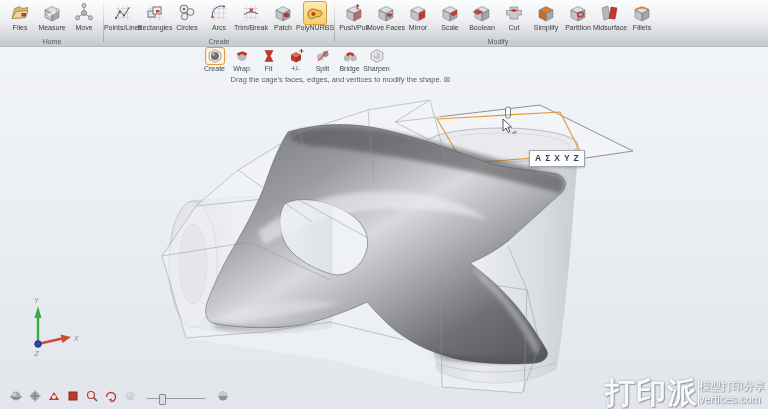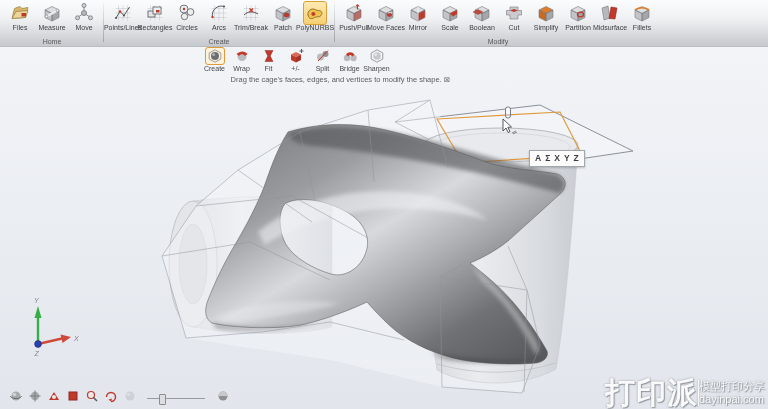--- a/index.html
+++ b/index.html
@@ -560,15 +560,15 @@
           <path d="M2.5 7 A4.5 4.5 0 0 1 11.5 7" fill="#c7c9cc"></path>
         </svg></span>
     </div>
   </div>
 
 <div id="watermark">
   <span class="wm-logo">打印派</span>
   <span class="wm-div"></span>
   <span class="wm-col">
     <span class="wm-tag">模型打印分享</span>
-    <span class="wm-site">dayinpai.com</span>
+    <span class="wm-site">vertices.com</span>
   </span>
 </div>
 
 </body></html>

